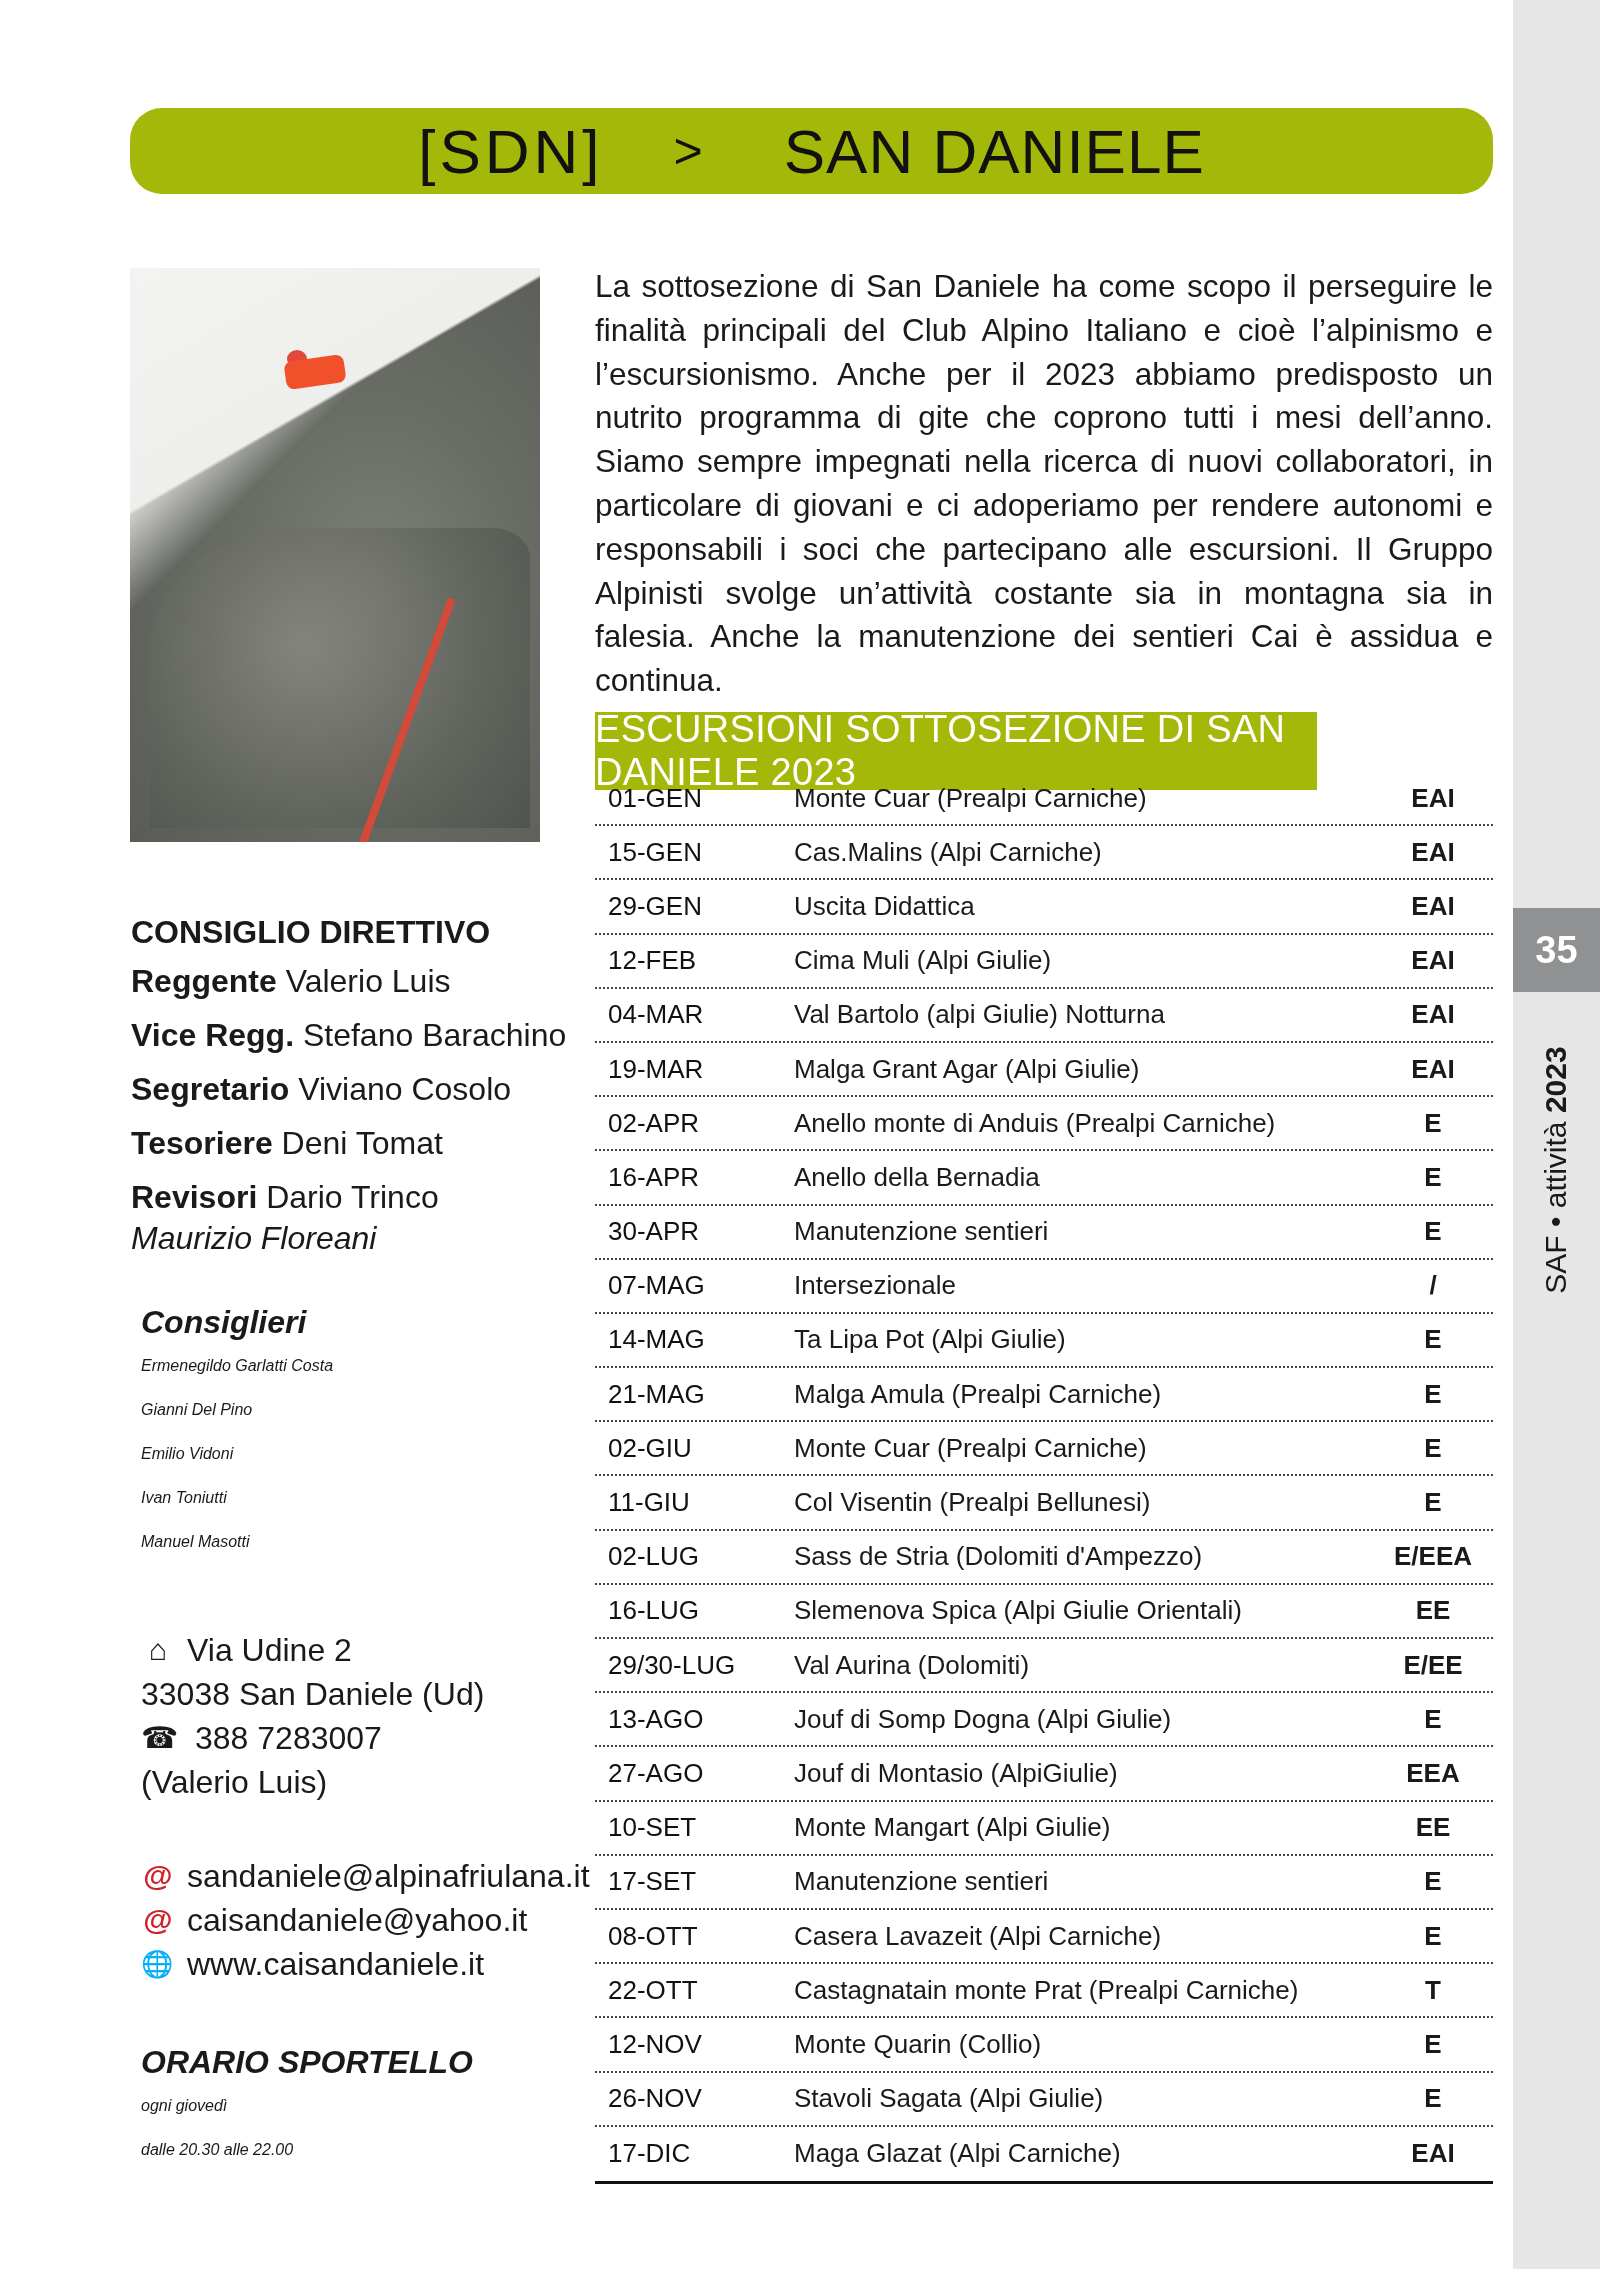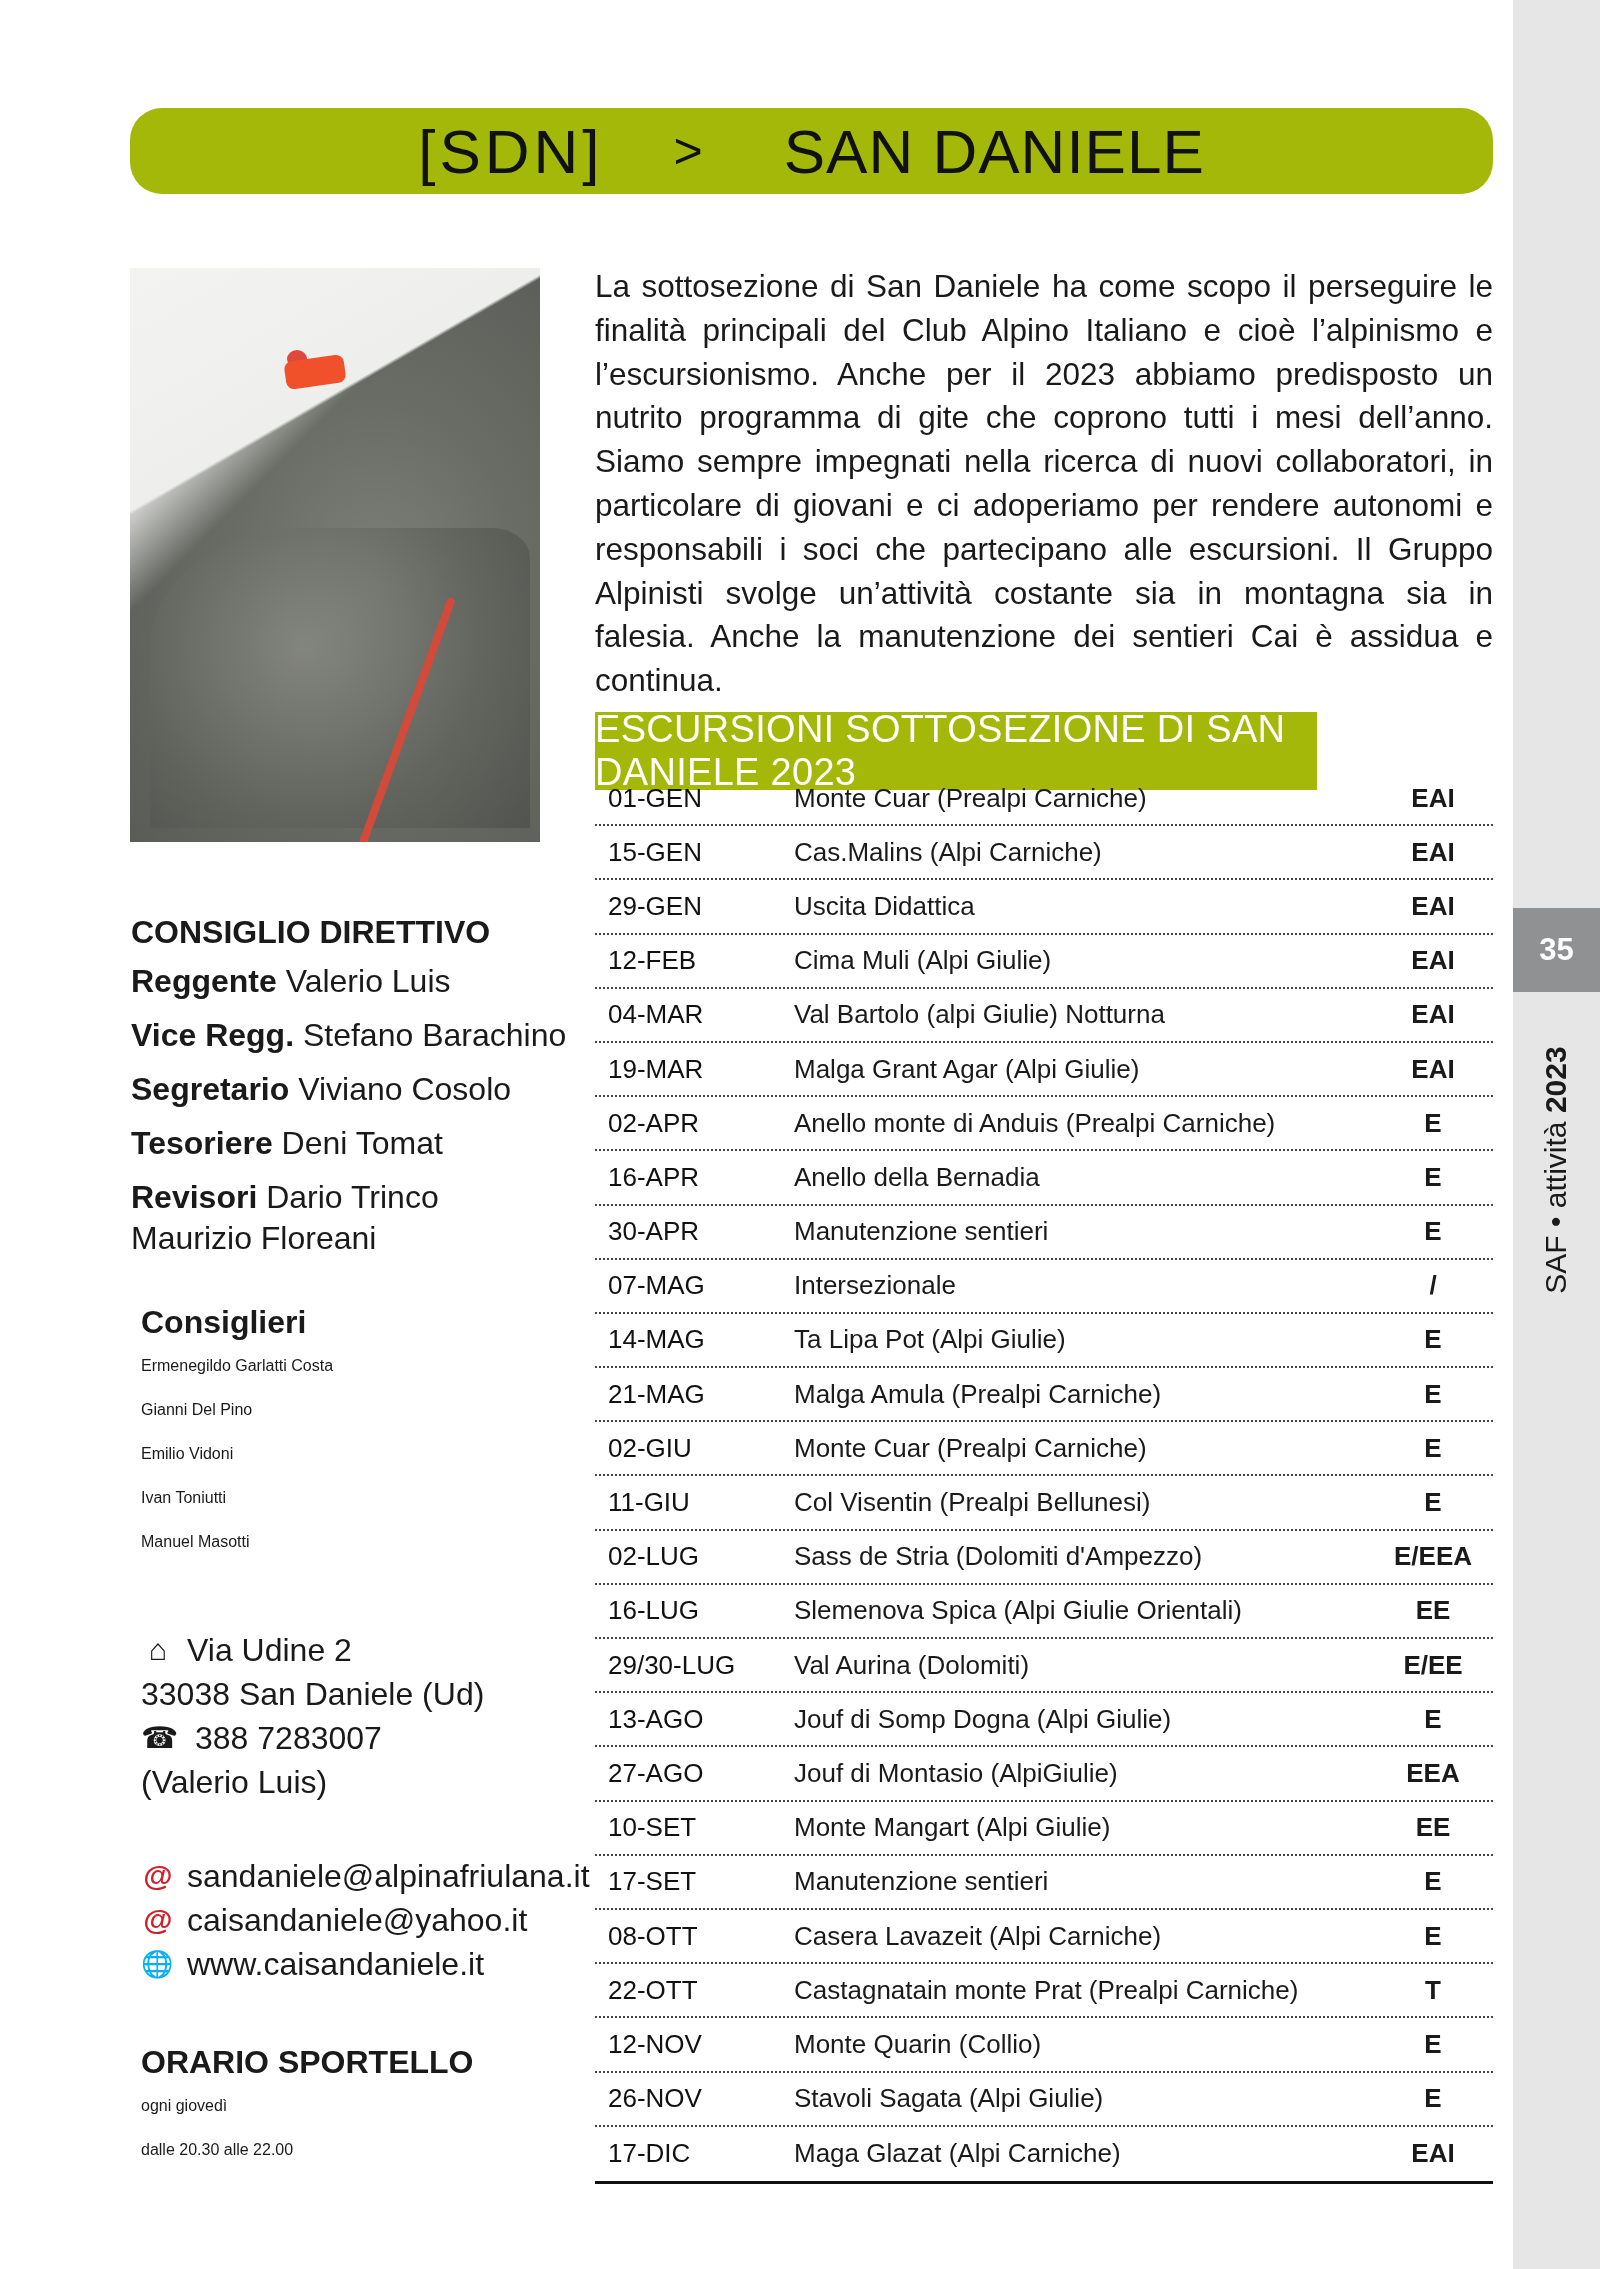--- a/index.html
+++ b/index.html
@@ -6,21 +6,21 @@
   body {
     width: 1600px; height: 2269px; position: relative; background: #ffffff;
     font-family: "Liberation Sans", sans-serif; color: #1a1a1a; overflow: hidden;
   }
   .side-strip {
     position: absolute; left: 1513px; top: 0; width: 87px; height: 2269px;
     background: #e6e6e6;
   }
   .page-tab {
     position: absolute; left: 1513px; top: 908px; width: 87px; height: 84px;
-    background: #8f9192; color: #ffffff; font-weight: bold; font-size: 31px;
+    background: #8f9192; color: #ffffff; font-weight: bold; font-size: 38px;
     display: flex; align-items: center; justify-content: center;
   }
   .side-label {
     position: absolute; left: 1556px; top: 1170px;
     transform: translate(-50%, -50%) rotate(-90deg);
     white-space: nowrap; font-size: 30px; color: #1a1a1a;
   }
   .side-label b { font-weight: bold; }
 
   .title-bar {
@@ -68,21 +68,21 @@
   }
   .row:last-child { border-bottom: none; }
   .row .date { width: 186px; padding-left: 13px; font-weight: normal; color: #111; }
   .row .dest { flex: 1; color: #1a1a1a; }
   .row .diff { width: 100px; text-align: center; font-weight: bold; padding-right: 10px; }
 
   .left-col { position: absolute; left: 131px; top: 910px; width: 440px; font-size: 32px; color: #1a1a1a; }
   .heading { font-weight: bold; font-size: 32px; }
   .board-line { line-height: 54px; }
   .board-line b { font-weight: bold; }
-  .name-line { line-height: 44px; }
+  .name-line { line-height: 44px; font-style: italic; }
   .block { position: absolute; left: 141px; }
   .contact-line { line-height: 44px; font-size: 32px; display: flex; align-items: center; }
   .ic { display: inline-block; width: 34px; margin-right: 12px; text-align: center; }
   .ic.red { color: #d0202a; font-weight: bold; font-size: 30px; }
   .ic.globe { color: #1e4e9e; font-size: 26px; }
 </style>
 </head>
 <body>
 
 <div class="side-strip"></div>

